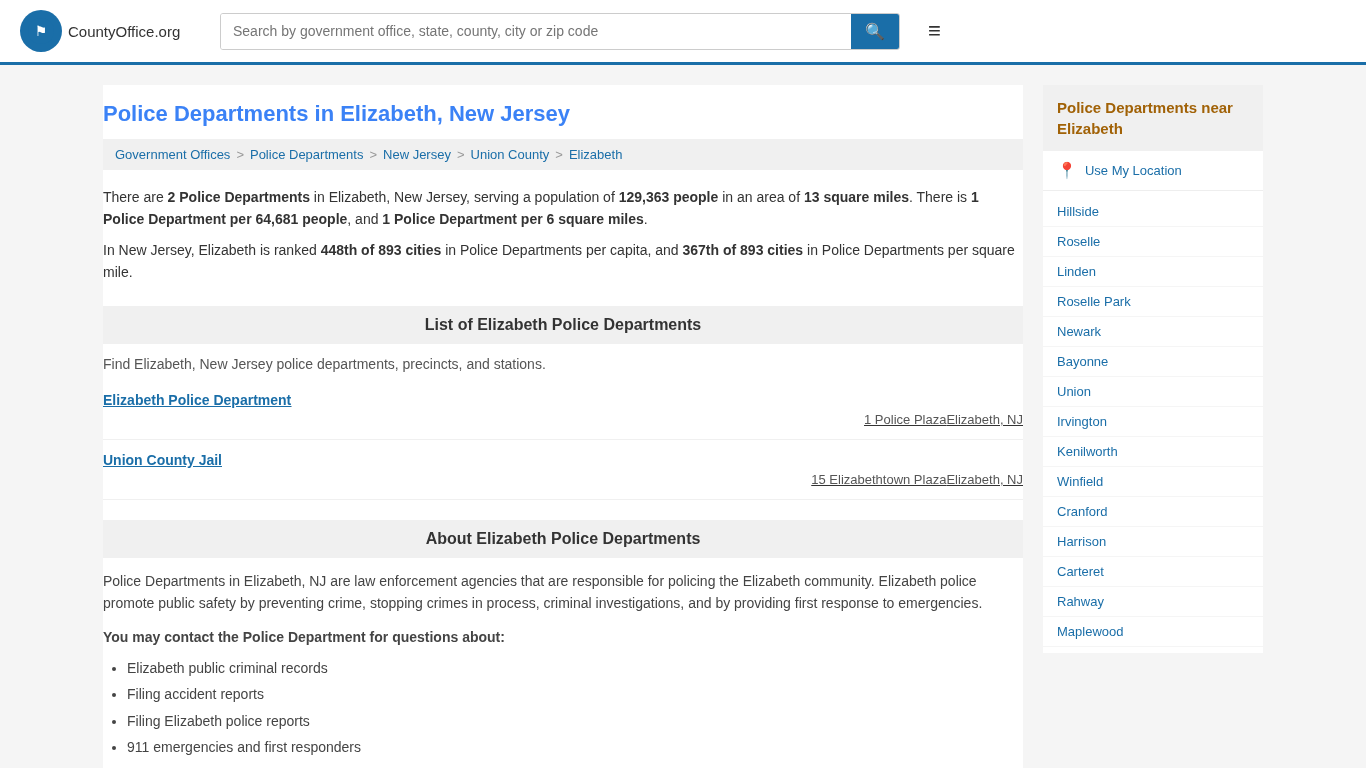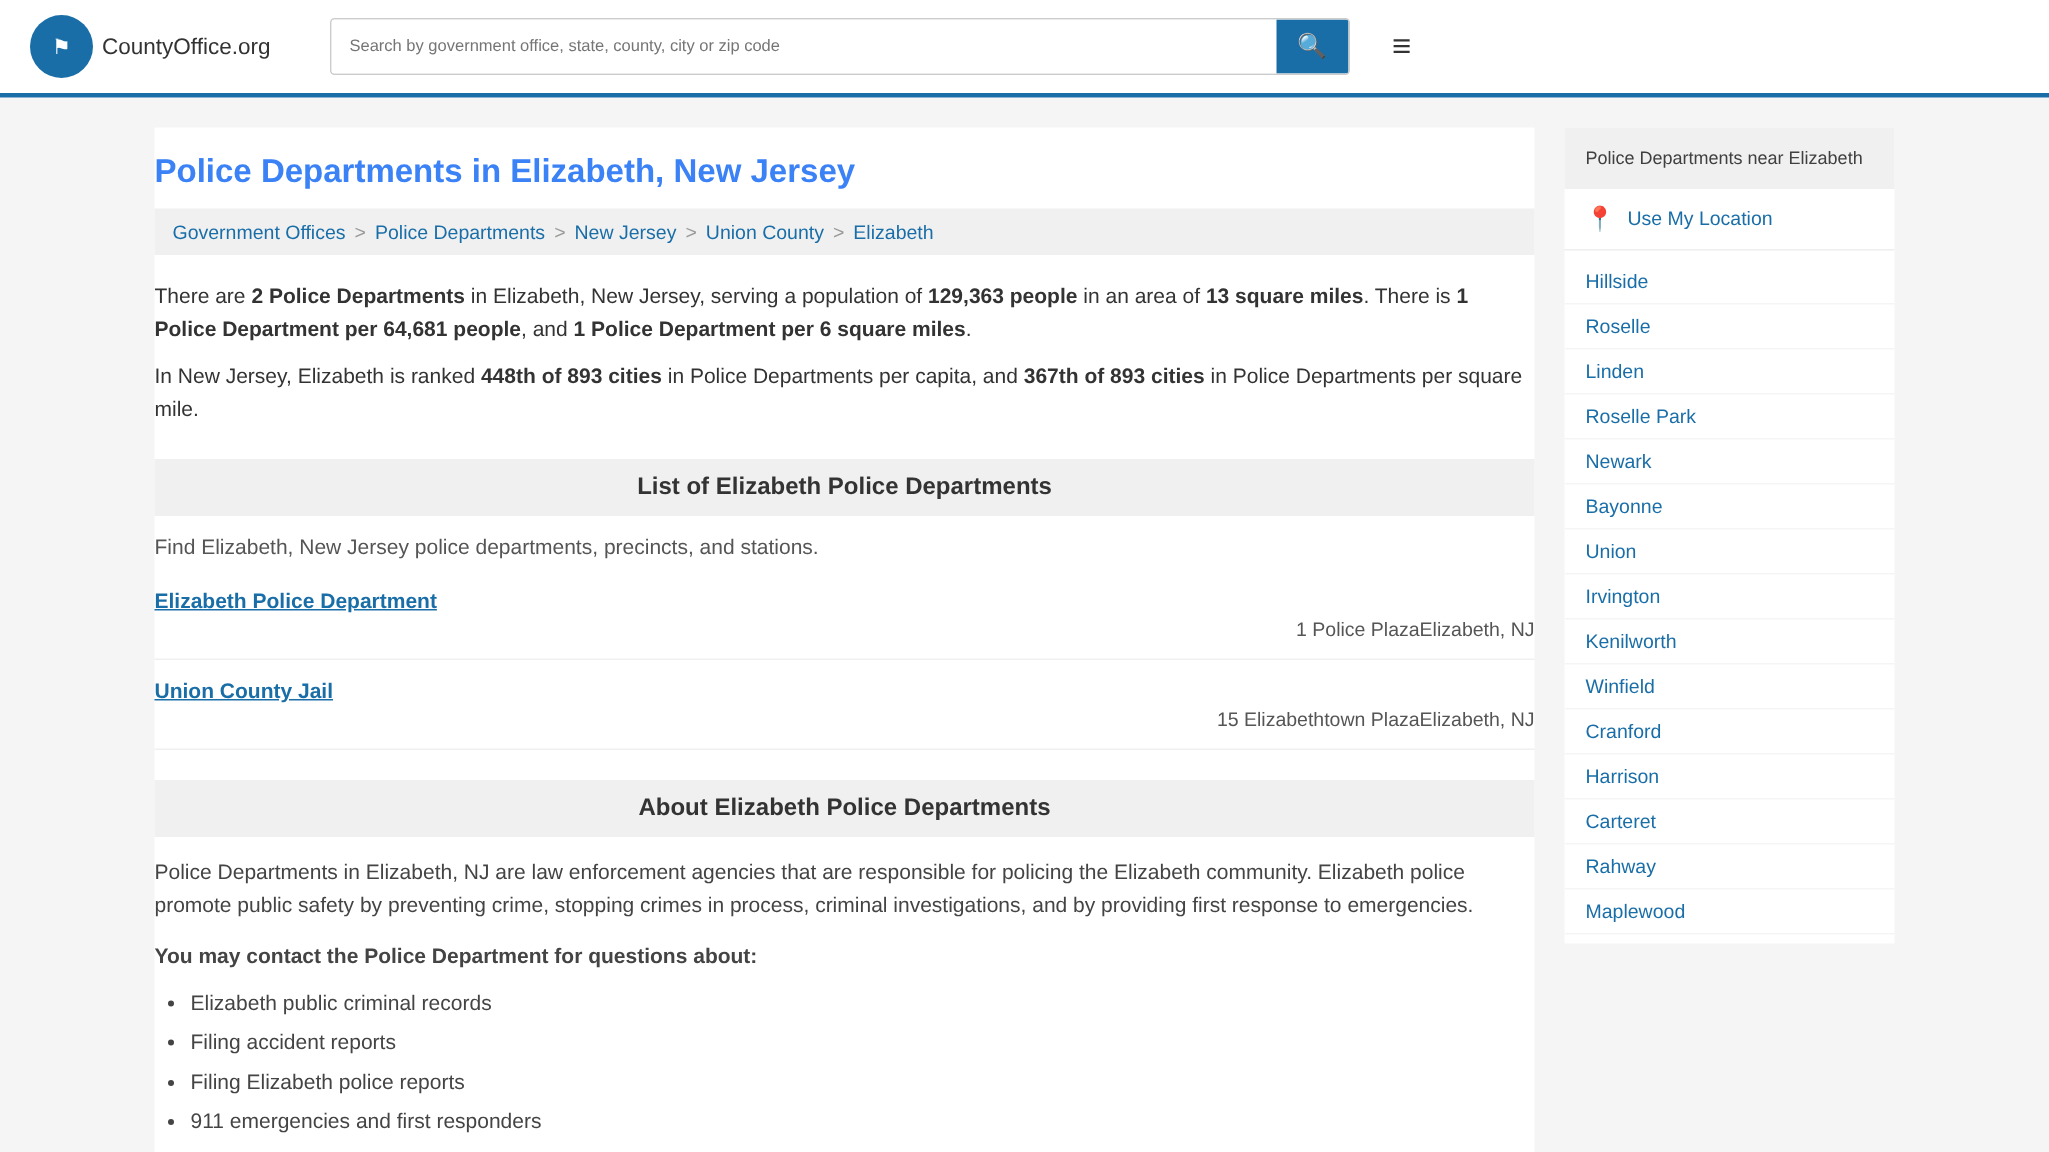--- a/index.html
+++ b/index.html
@@ -46,21 +46,21 @@
       display: flex;
       border: 1px solid #ccc;
       border-radius: 3px;
       overflow: hidden;
     }
     .search-input {
       flex: 1;
       padding: 8px 12px;
       border: none;
       outline: none;
-      font-size: 11px;
+      font-size: 14px;
       color: #999;
     }
     .search-btn {
       background: #1a6ea8;
       border: none;
       padding: 8px 14px;
       cursor: pointer;
       color: white;
       font-size: 16px;
     }
@@ -137,20 +137,21 @@
       font-size: 14px;
       color: #555;
     }
 
     
     .listing-item {
       padding: 12px 0;
       border-bottom: 1px solid #f0f0f0;
       display: flex;
       flex-direction: column;
+      text-decoration: underline;
     }
     .listing-item a {
       color: #1a6ea8;
       text-decoration: underline;
       font-weight: bold;
       font-size: 14px;
     }
     .listing-item-row {
       display: flex;
       justify-content: flex-end;
@@ -177,23 +178,23 @@
 
     
     .sidebar {
       width: 220px;
       background: #fff;
       flex-shrink: 0;
     }
     .sidebar-title {
       background: #f0f0f0;
       padding: 12px 14px;
-      font-size: 12px;
-      font-weight: normal;
-      color: #404040;
+      font-size: 15px;
+      font-weight: bold;
+      color: #a16207;
       line-height: 1.4;
     }
     .sidebar-location {
       padding: 10px 14px;
       border-bottom: 1px solid #eee;
       display: flex;
       align-items: center;
       gap: 8px;
     }
     .location-icon {

